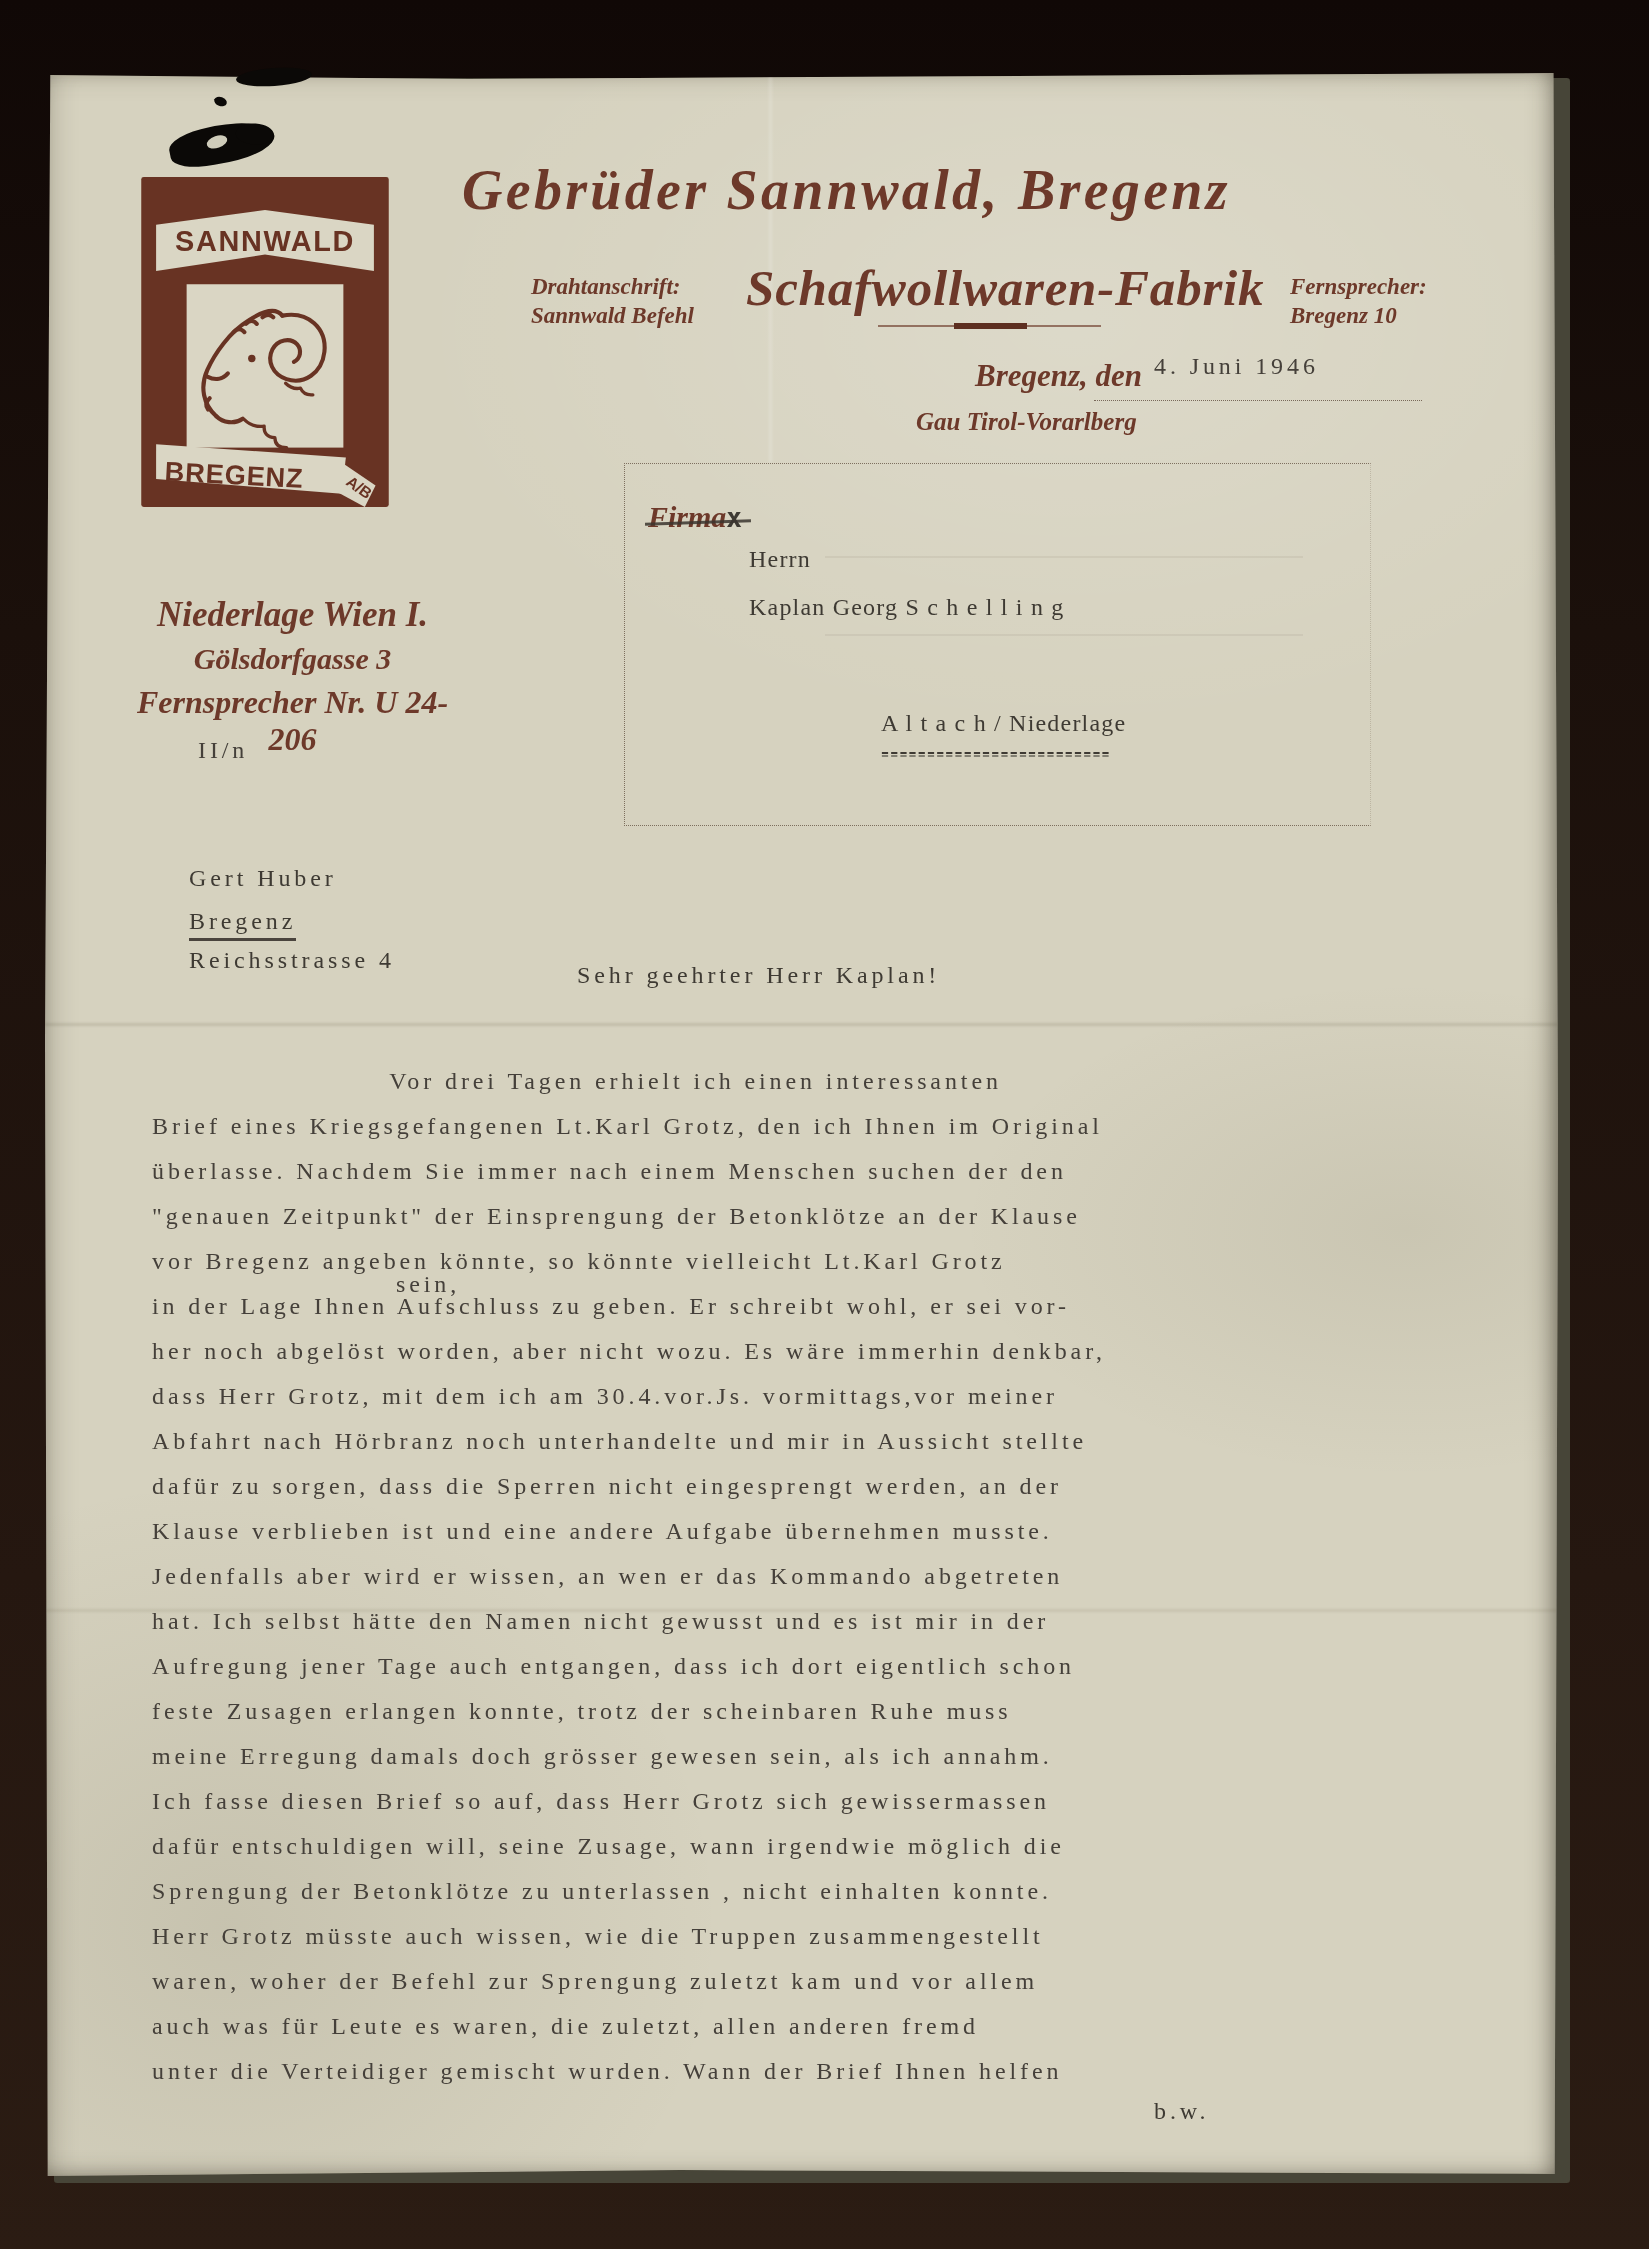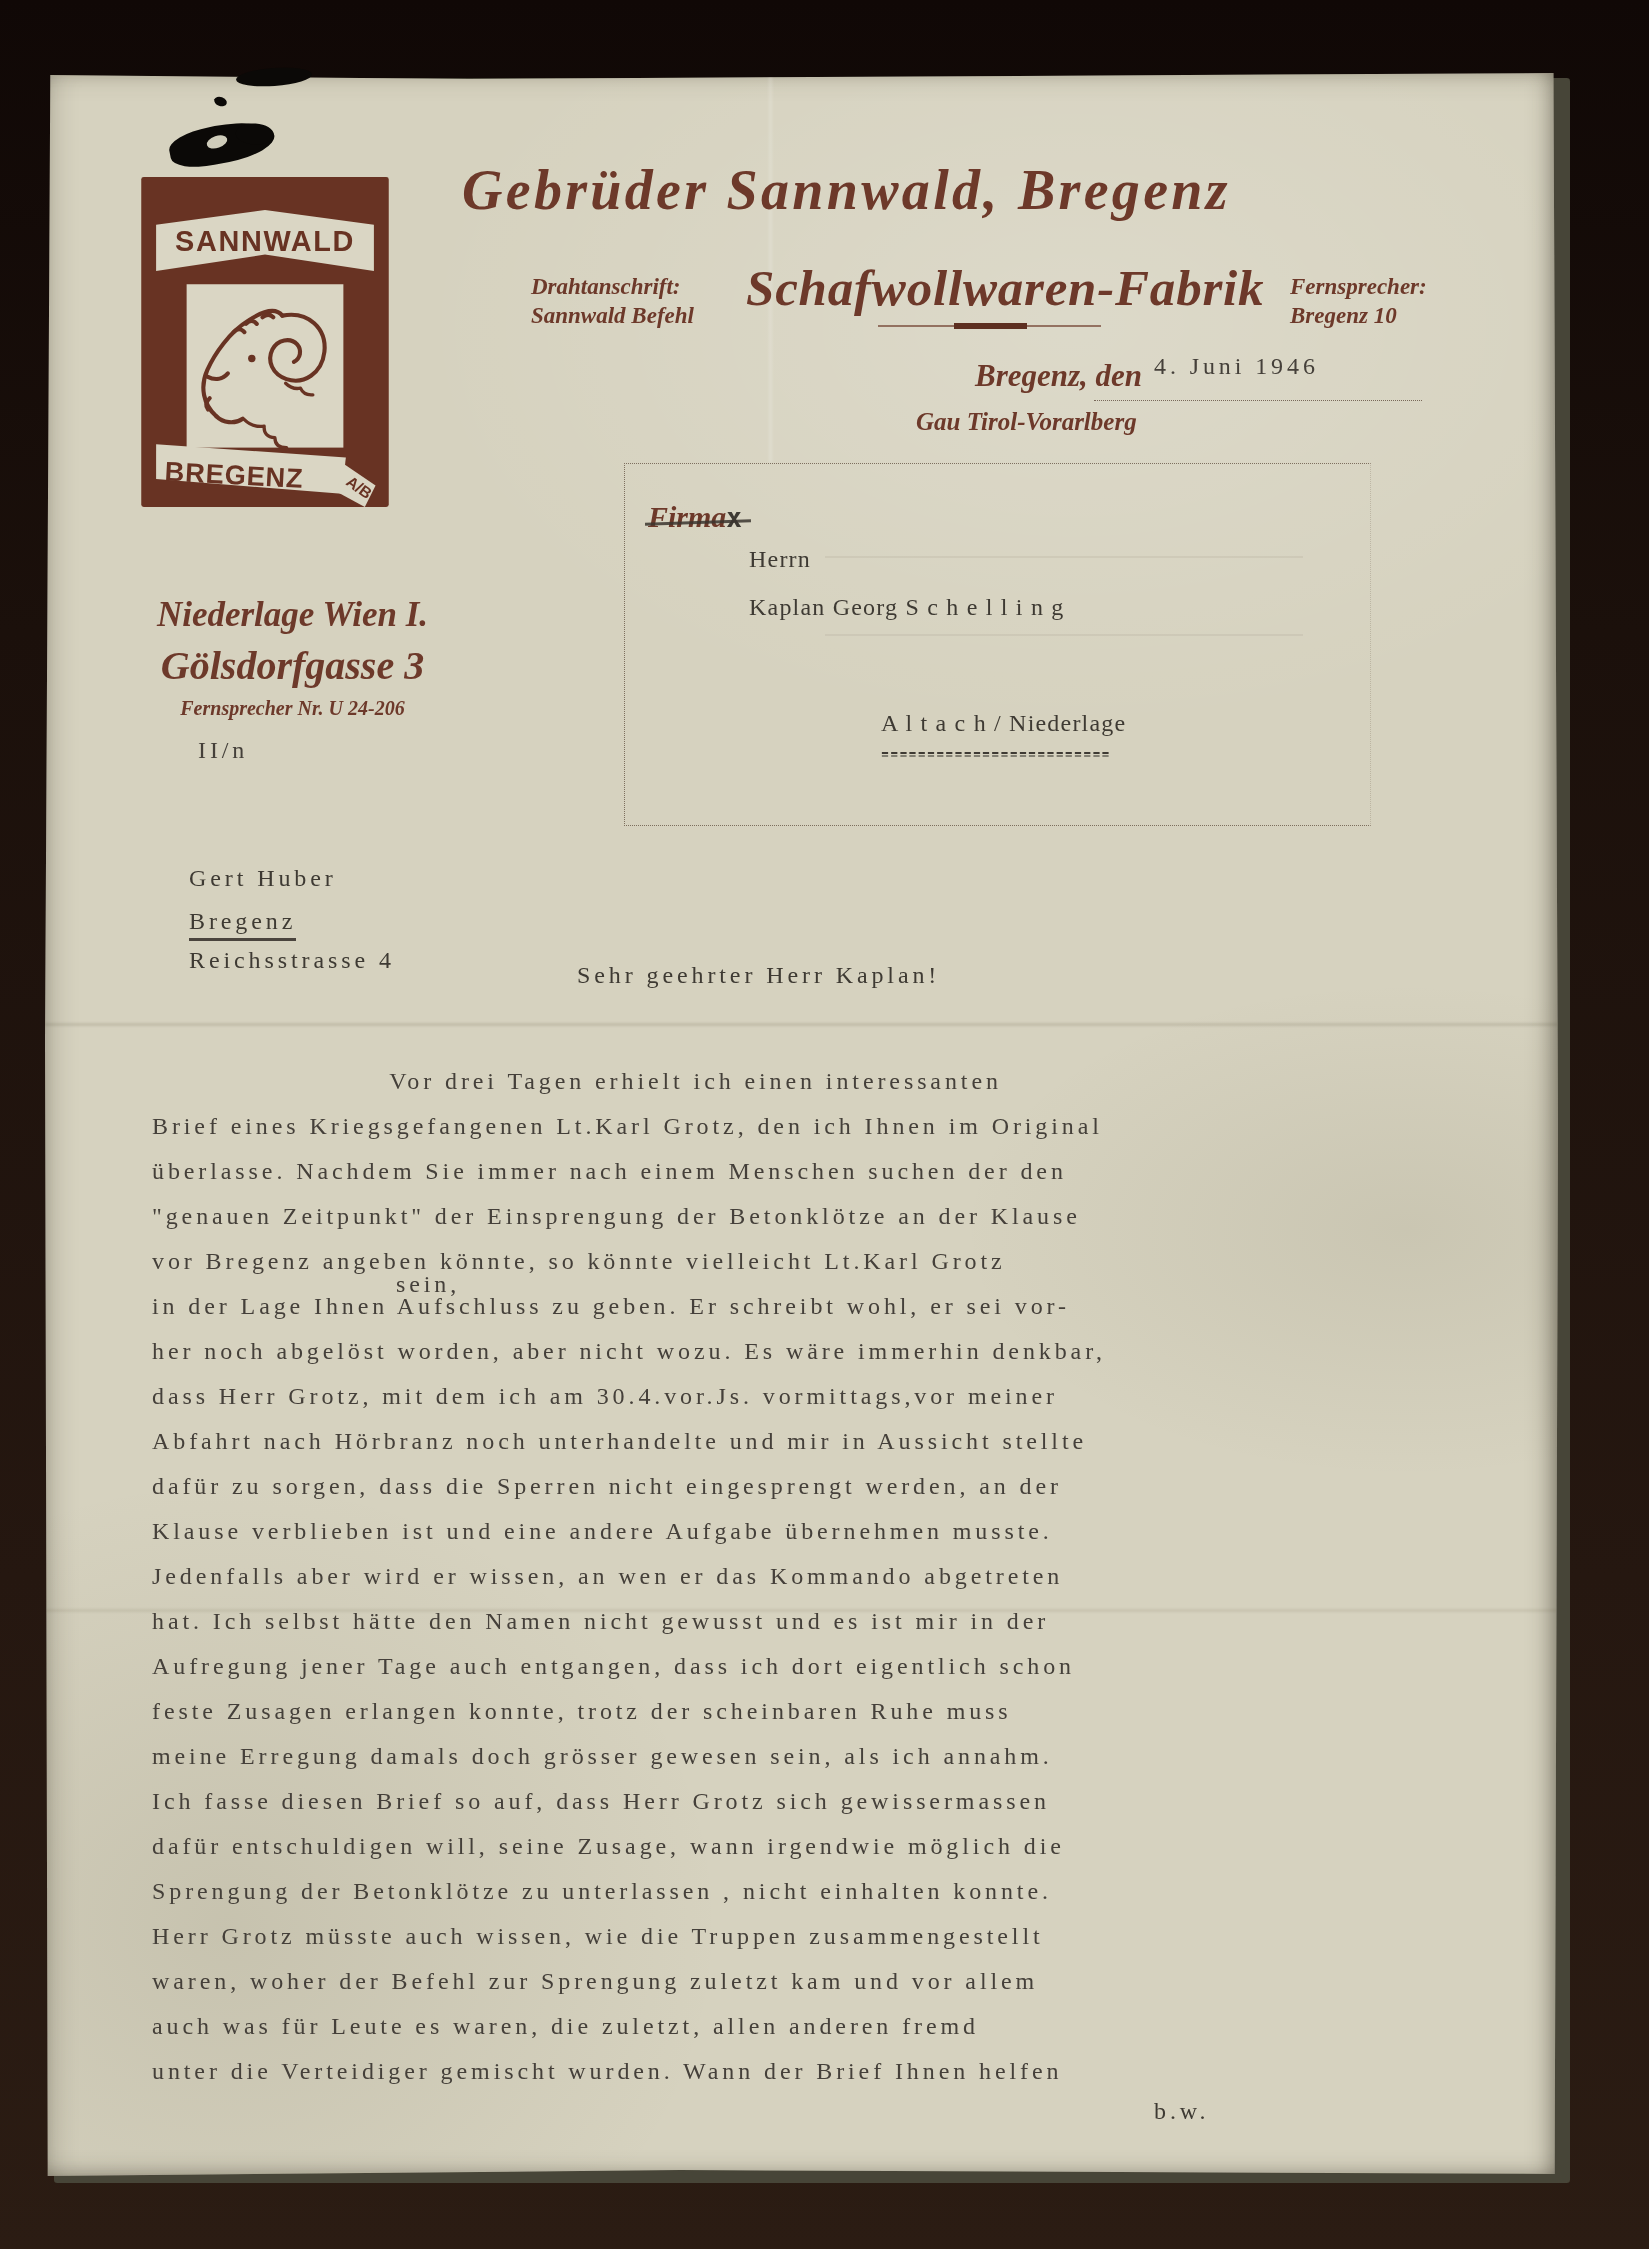--- a/index.html
+++ b/index.html
@@ -40,22 +40,22 @@
   .blot2{left:236px;top:68px;width:76px;height:18px;border-radius:50%;transform:rotate(-4deg);}
   .blot3{left:214px;top:97px;width:13px;height:9px;border-radius:50%;transform:rotate(20deg);}
 
   .brown{color:#6d392a;font-family:"Liberation Serif",serif;font-style:italic;font-weight:bold;}
   .title{font-size:56px;letter-spacing:3.3px;white-space:nowrap;}
   .biz{font-size:51px;letter-spacing:0.8px;white-space:nowrap;}
   .small-brown{font-size:23px;line-height:28px;white-space:nowrap;}
   .date-label{font-size:31px;white-space:nowrap;}
   .gau{font-size:25px;white-space:nowrap;}
   .nd1{font-size:35px;}
-  .nd2{font-size:40px;}
-  .nd3{font-size:20px;}
+  .nd2{font-size:30px;}
+  .nd3{font-size:32px;}
 
   .typed{font-family:Liberation Serif, serif;font-size:24px;
          letter-spacing:3.9px;color:#45403a;white-space:pre;}
   .typed-dark{color:#3e3a33;}
   .typed-sm{letter-spacing:1.2px;}
 
   .flourish{height:1.6px;background:rgba(109,58,42,0.65);}
   .flourish .thick{position:absolute;left:76px;top:-2.5px;width:73px;height:6.6px;background:#5d2f20;}
 
   .addr-box{border-top:1.6px dotted rgba(96,78,62,0.75);

